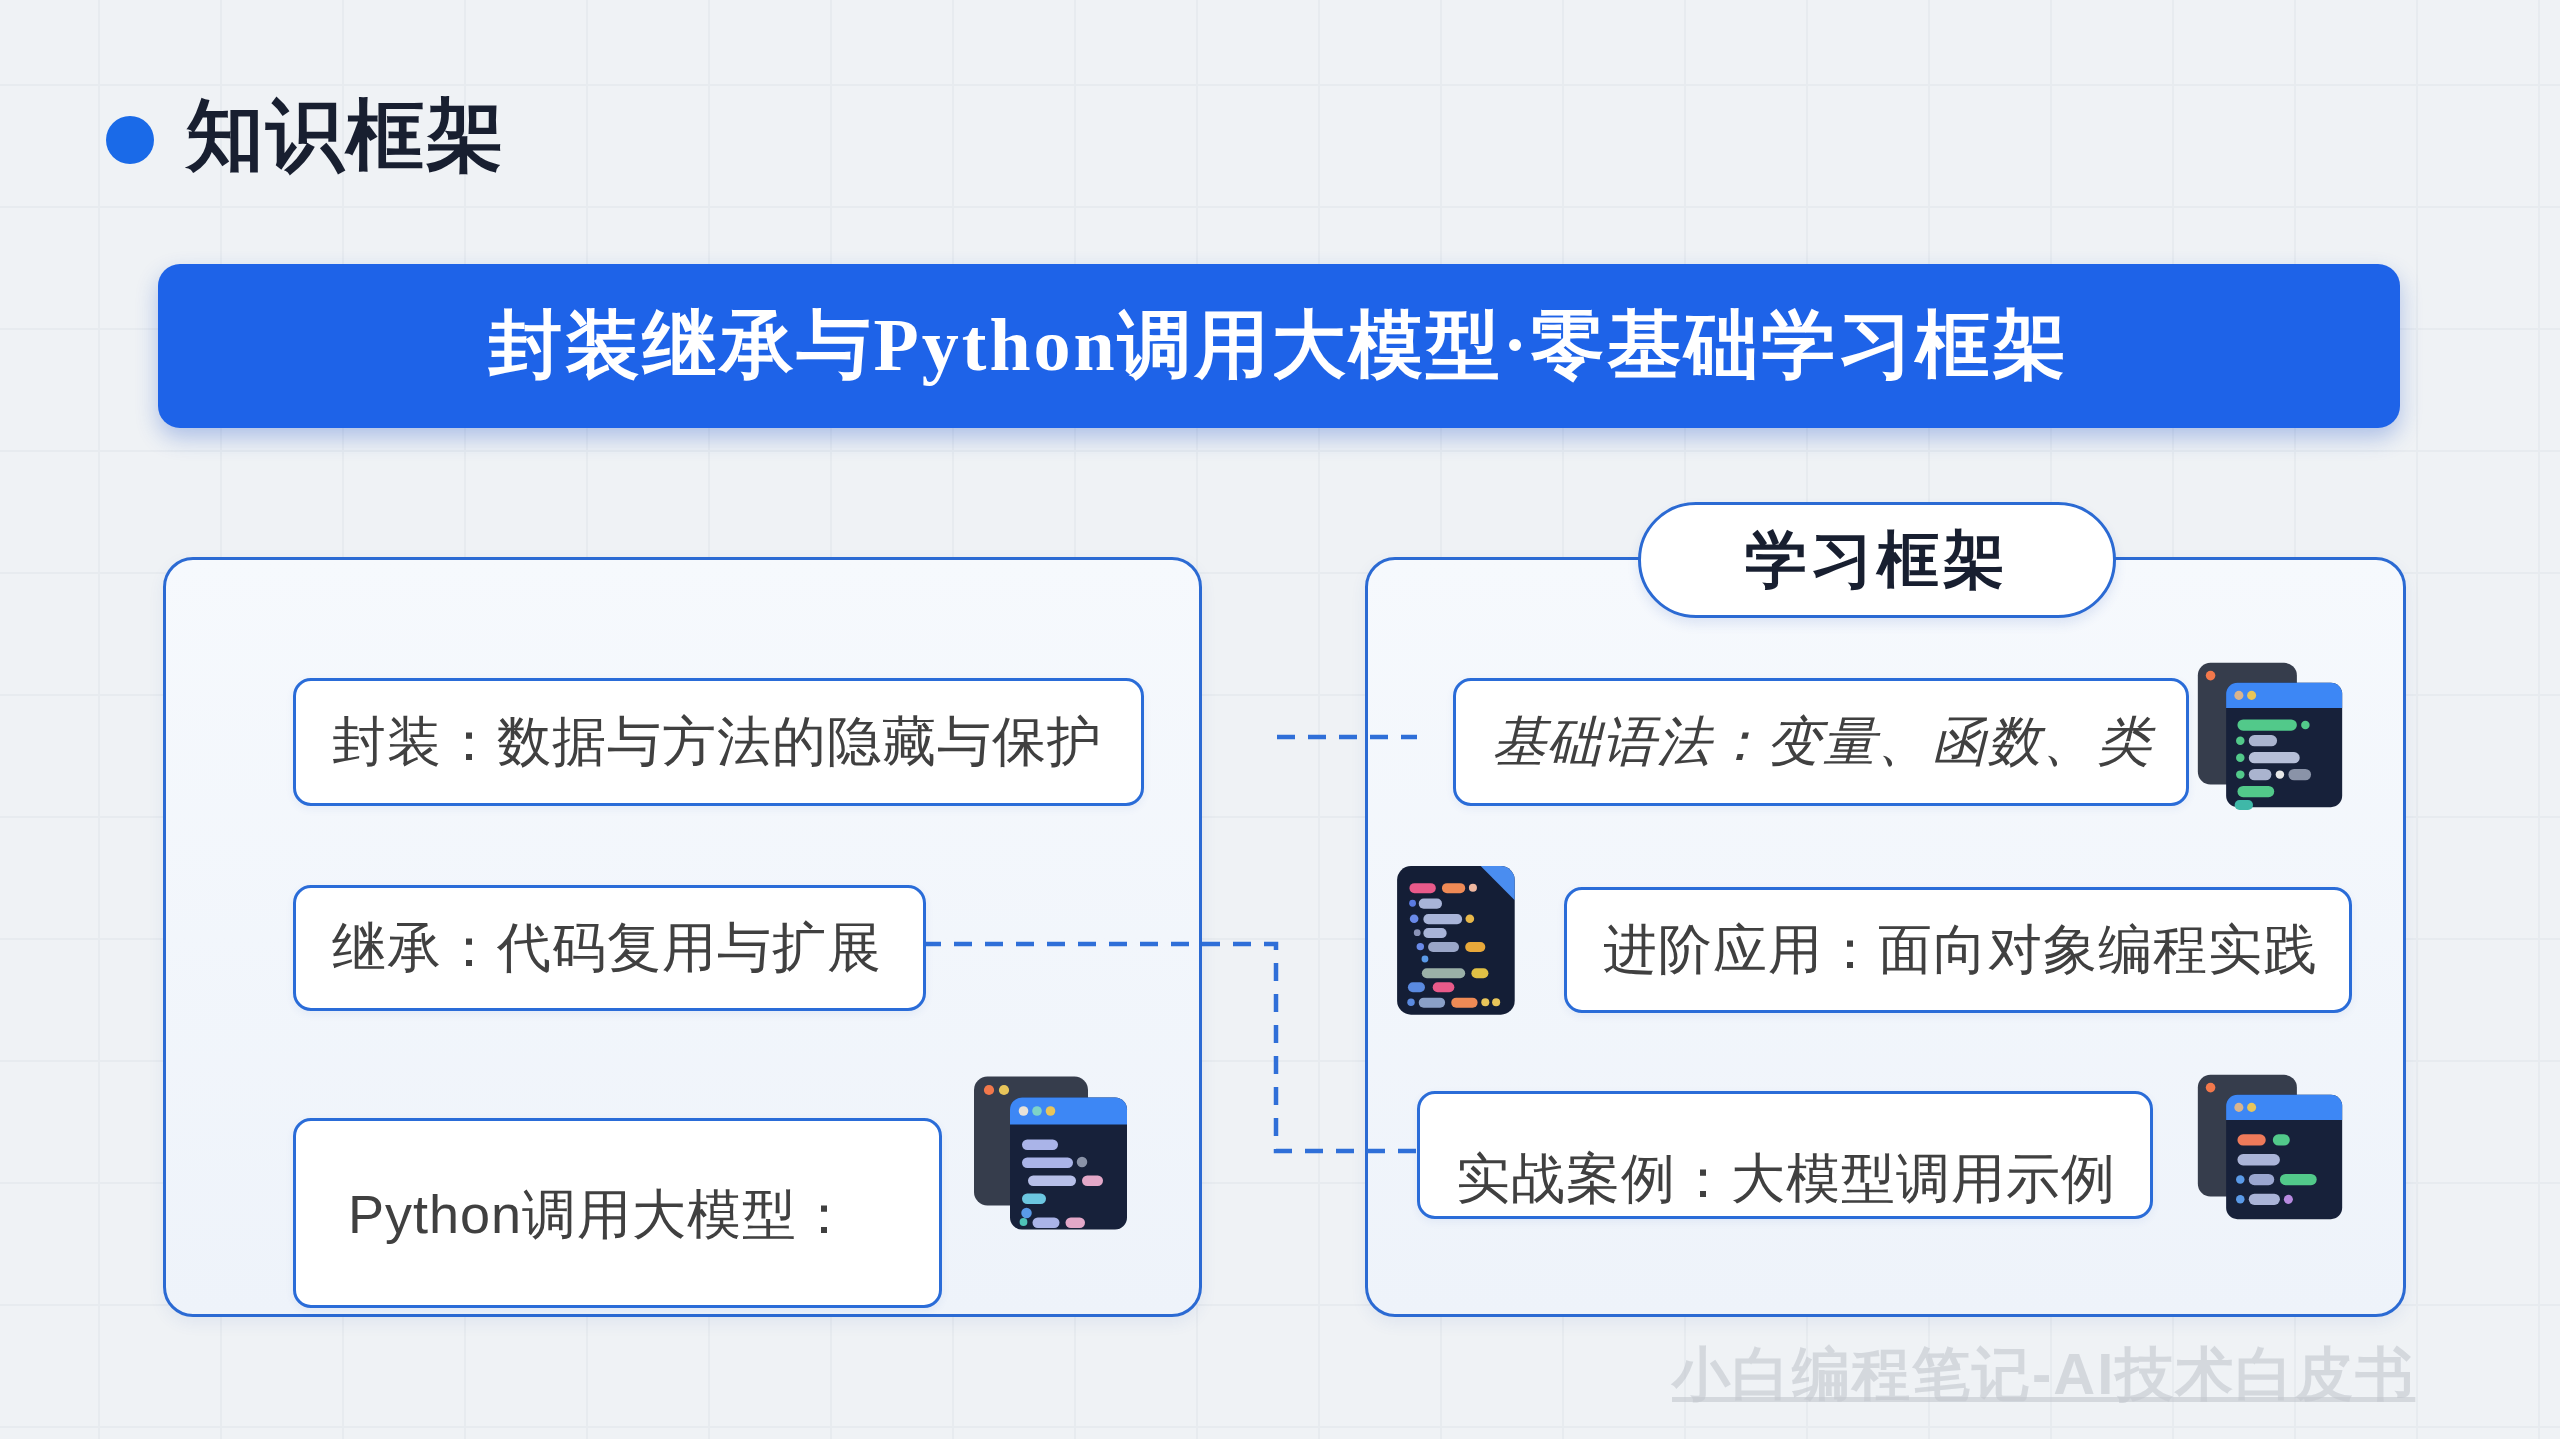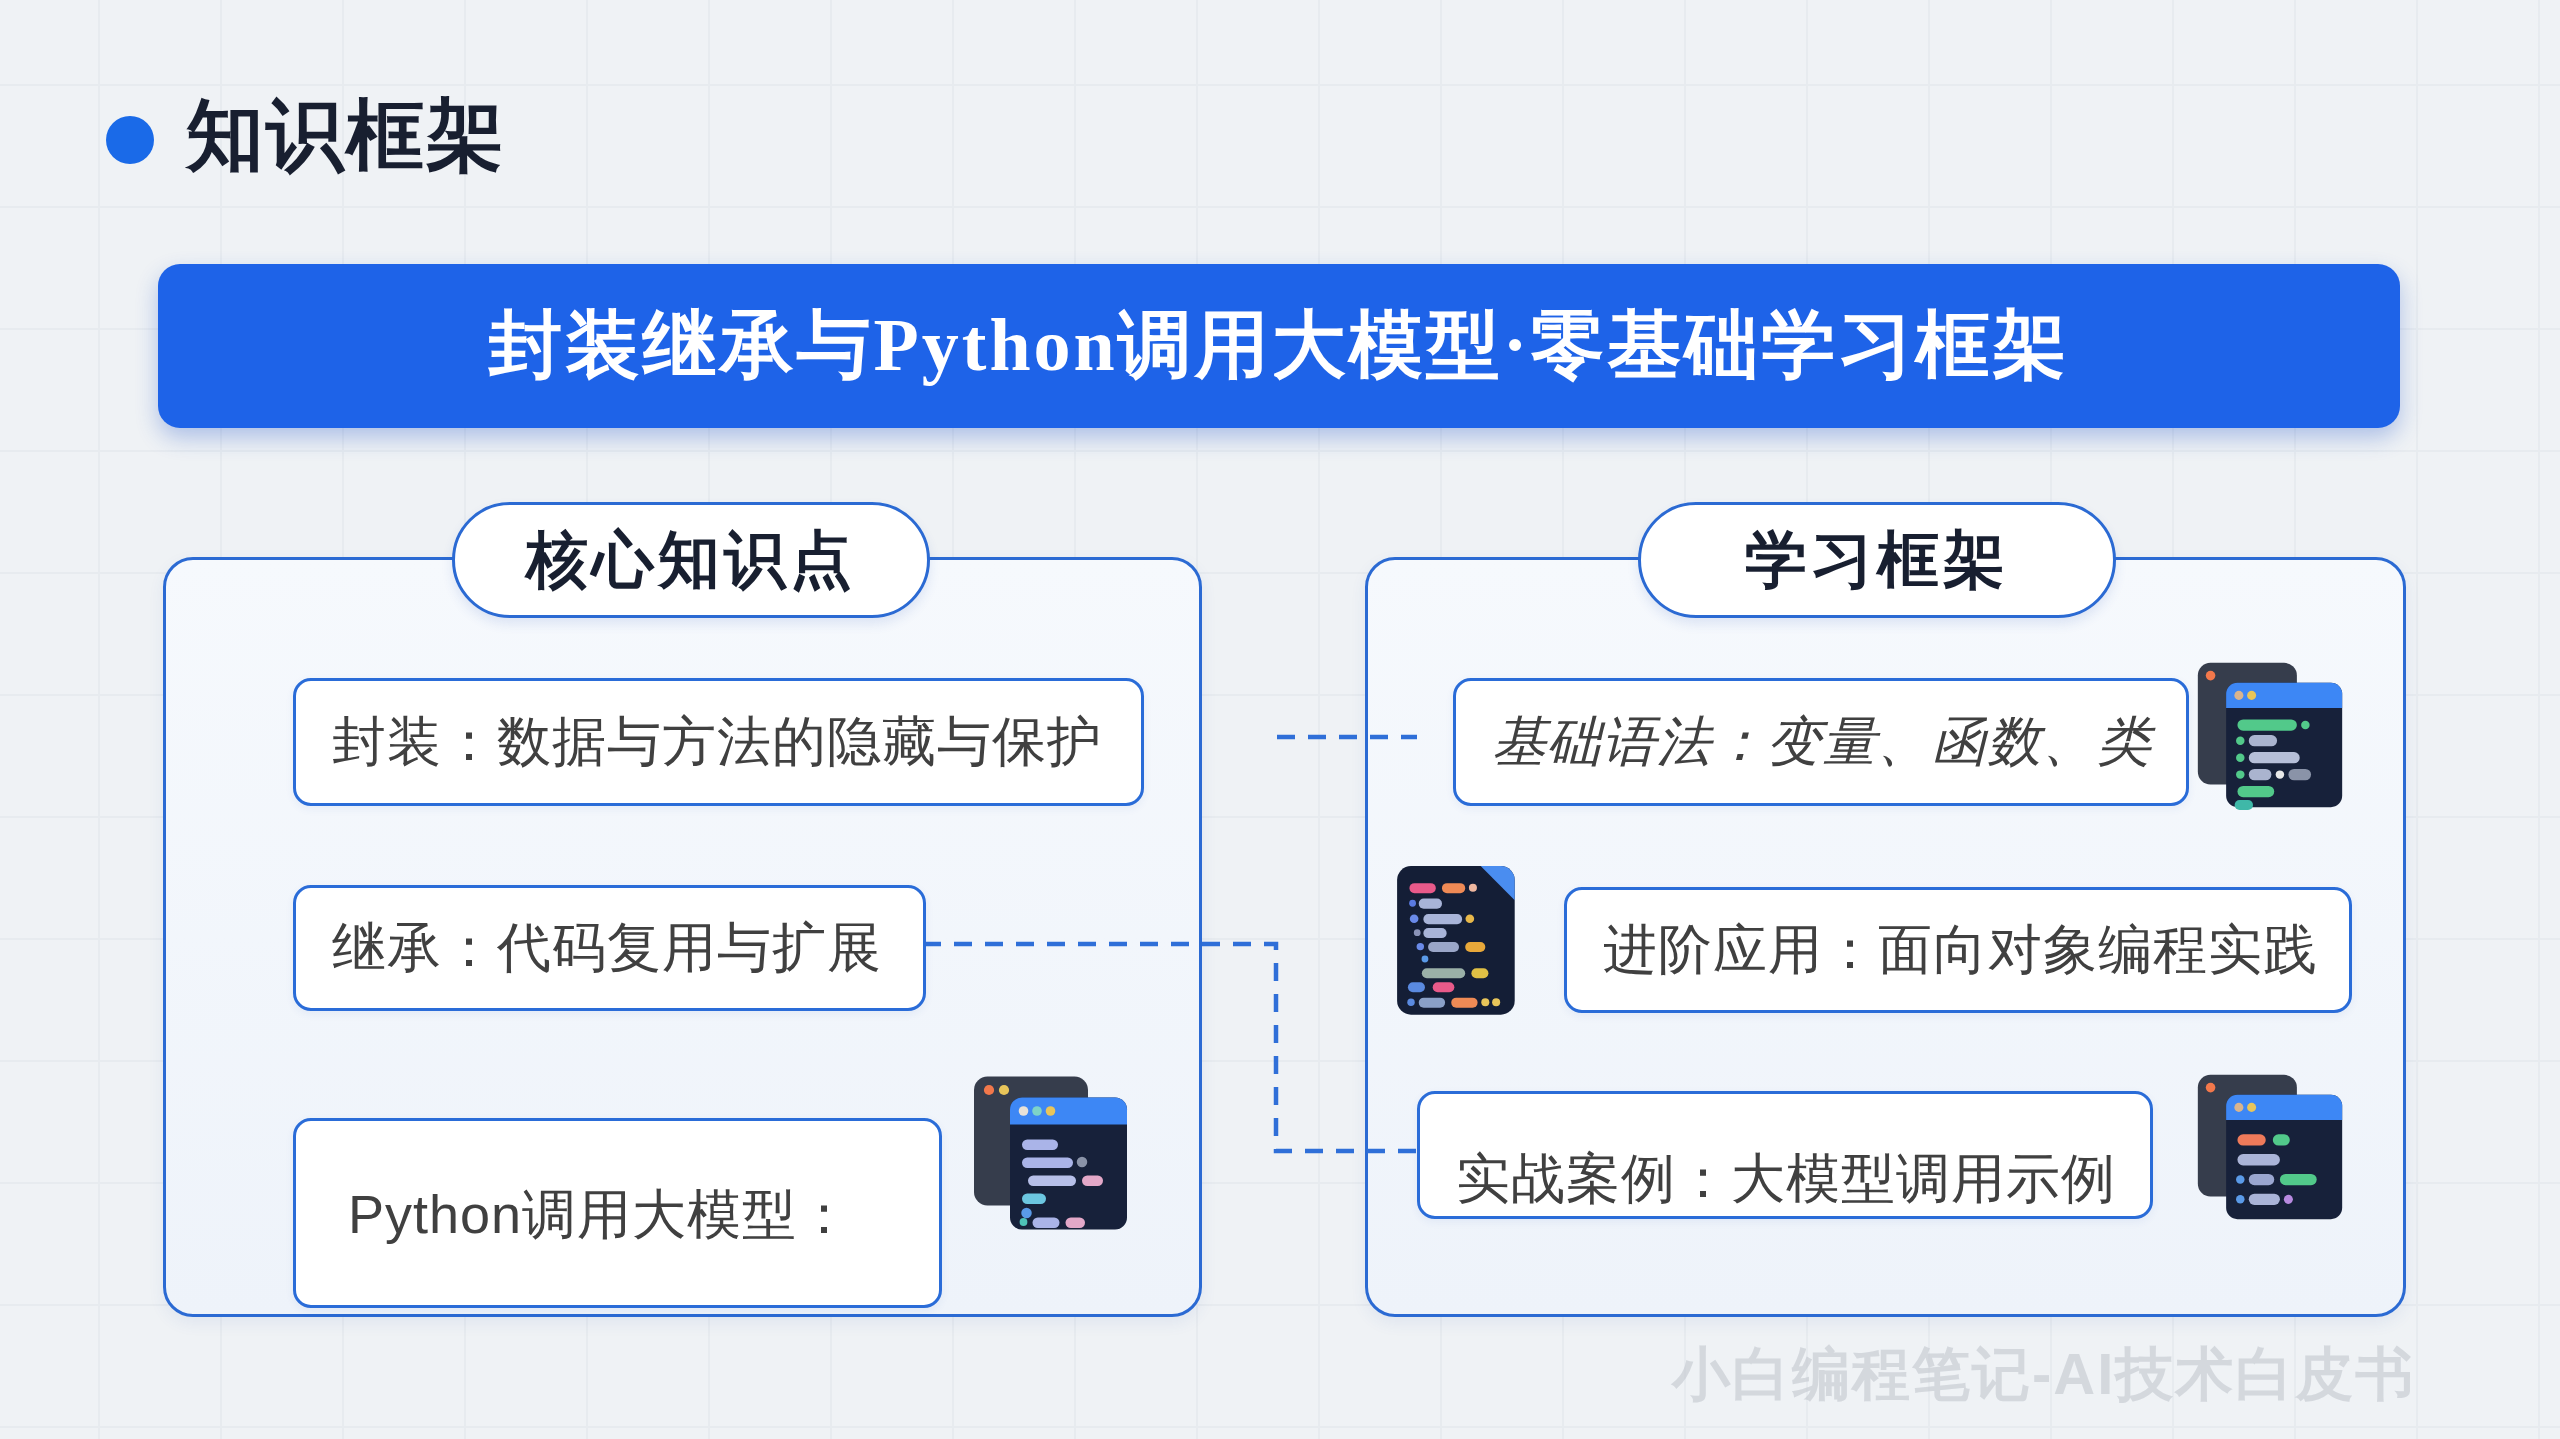--- a/index.html
+++ b/index.html
@@ -69,21 +69,21 @@
   .icon-l3{left:968px;top:1072px;width:165px;height:162px;}
   .icon-r1{left:2190px;top:660px;width:160px;height:150px;}
   .icon-r2{left:1394px;top:866px;width:130px;height:155px;}
   .icon-r3{left:2190px;top:1072px;width:160px;height:150px;}
   
   .connector-layer{position:absolute;left:0;top:0;width:2560px;height:1439px;pointer-events:none;z-index:3;}
   
   .watermark{
     position:absolute;left:1672px;top:1336px;
     font-size:58px;font-weight:800;letter-spacing:2px;
-    color:rgba(196,200,206,0.62);white-space:nowrap;
+    color:rgba(196,200,206,0.62);white-space:nowrap;text-decoration:underline;
   }
 </style>
 </head>
 <body>
 
 <div class="stage">
 
   <svg class="connector-layer" viewBox="0 0 2560 1439">
     <path d="M1277 737 H1417" fill="none" stroke="#2f6fd8" stroke-width="4.5" stroke-dasharray="18 13"></path>
     <path d="M923 944 H1276 V1151 H1417" fill="none" stroke="#2f6fd8" stroke-width="4.5" stroke-dasharray="18 13"></path>
@@ -92,23 +92,20 @@
   <div class="title-row">
     <div class="title-dot"></div>
     <div class="page-title">知识框架</div>
   </div>
 
   <div class="banner">
     <div class="banner-text">封装继承与Python调用大模型·零基础学习框架</div>
   </div>
 
   <div class="panel left"></div>
-  <div class="pill left">
-    <span class="pill-text">核心知识点</span>
-  </div>
 
   <div class="item-box box-l1">
     <span class="item-text">封装：数据与方法的隐藏与保护</span>
   </div>
 
   <div class="item-box box-l2">
     <span class="item-text">继承：代码复用与扩展</span>
   </div>
 
   <div class="item-box box-l3">

